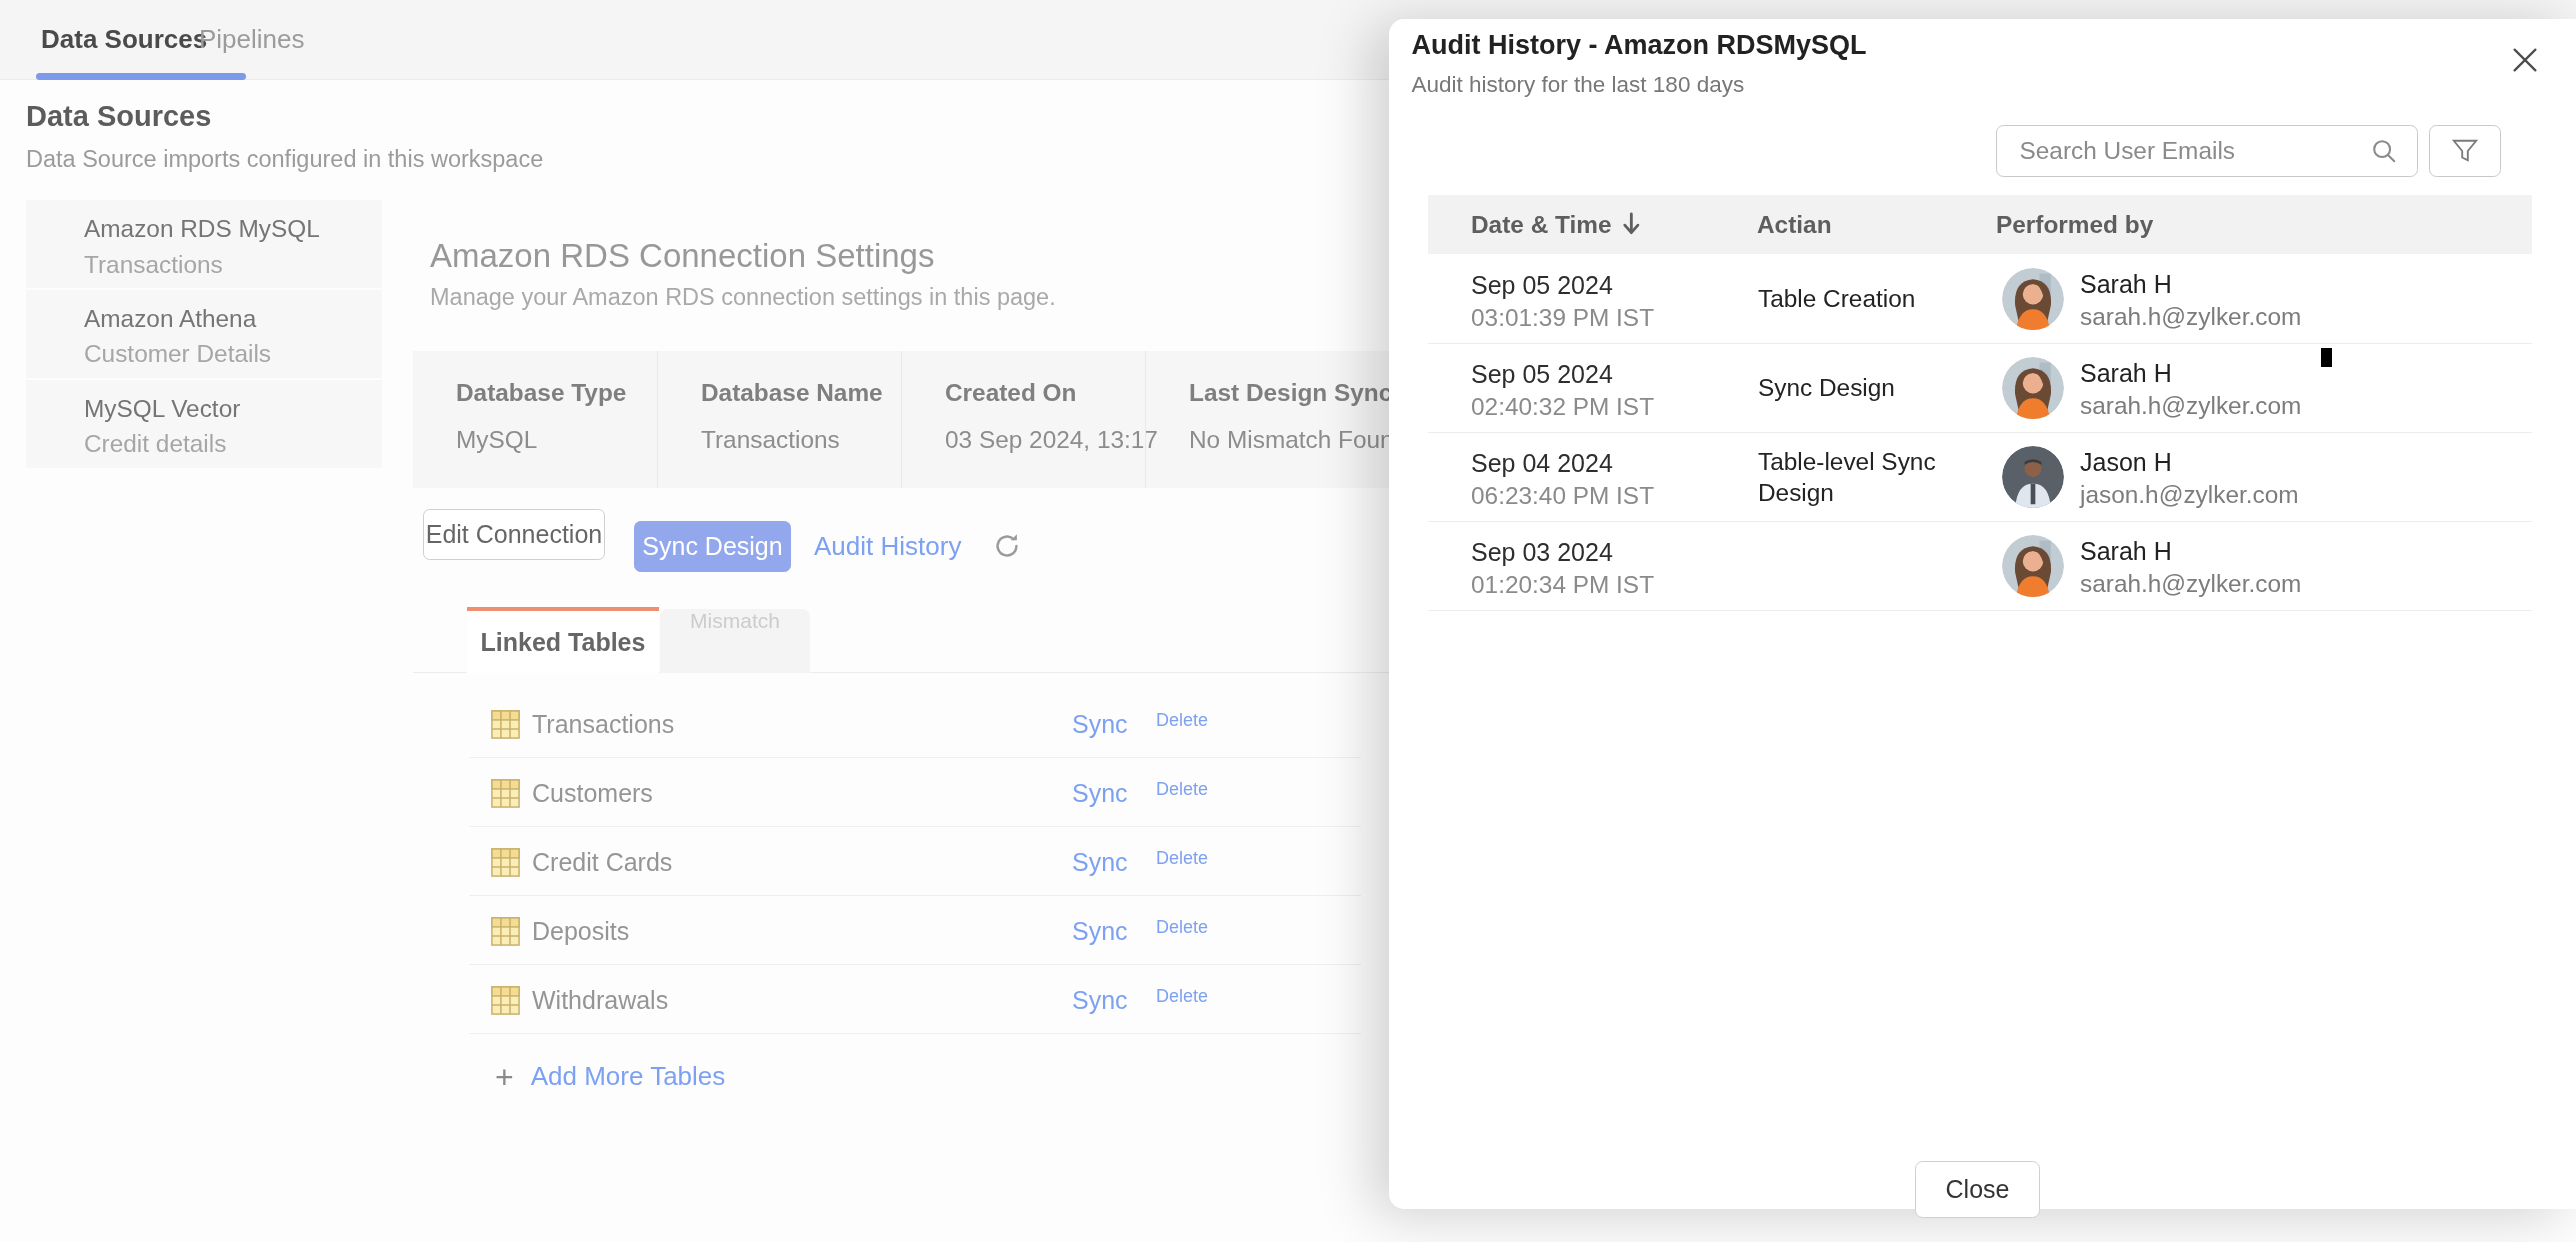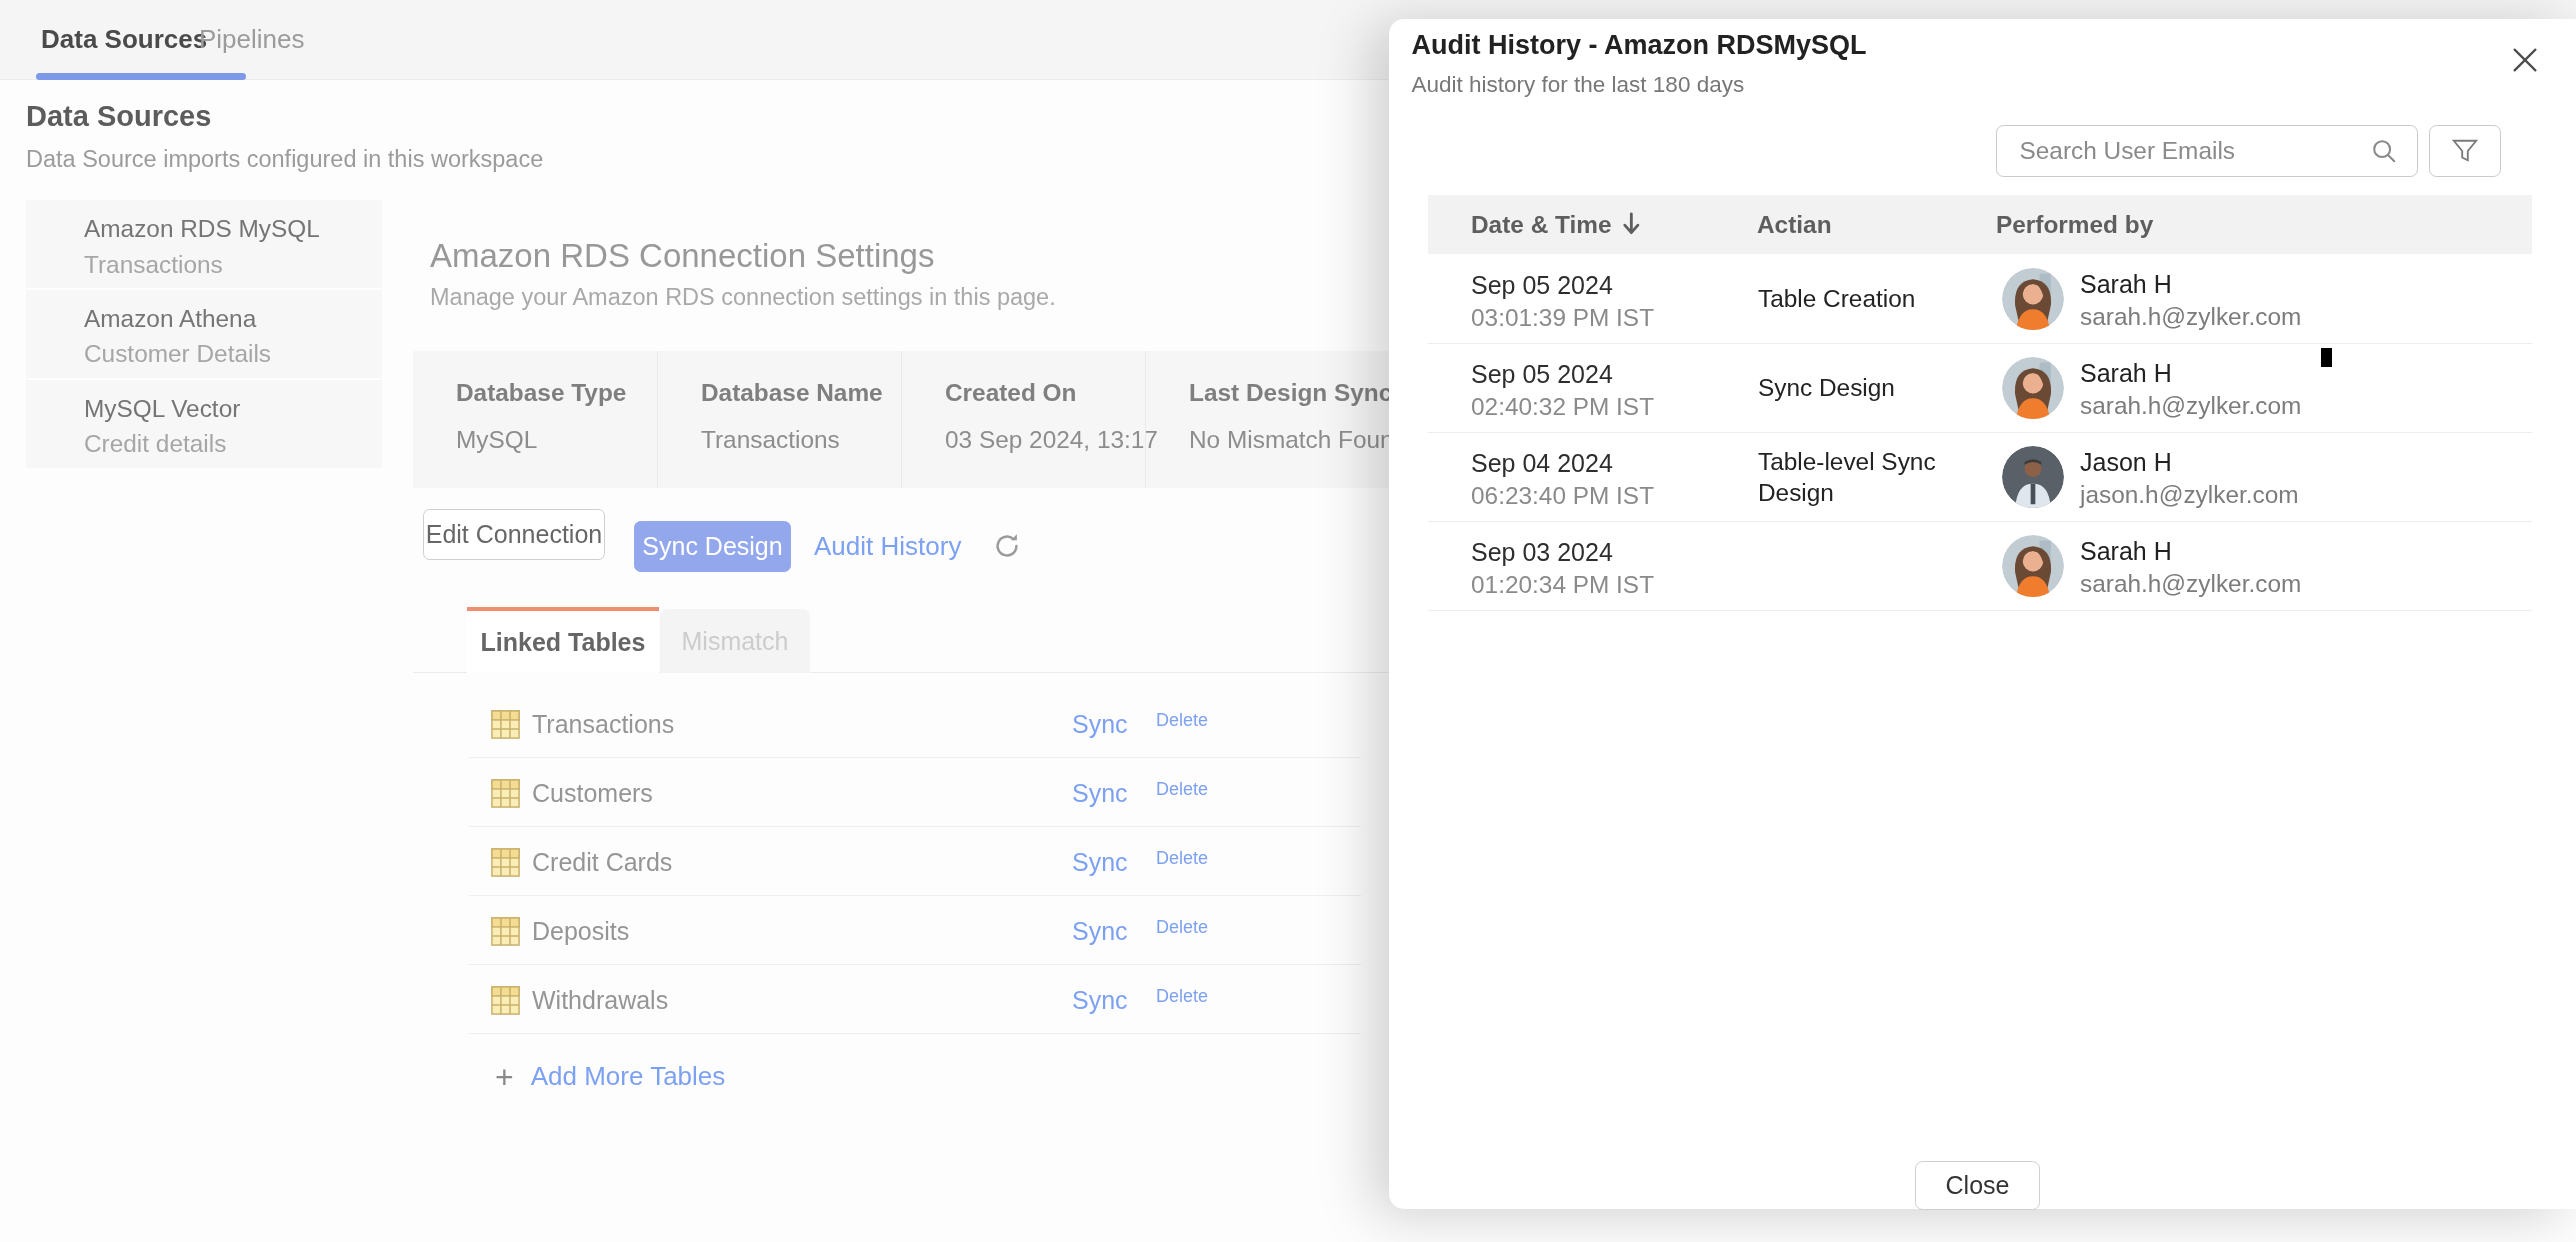--- a/index.html
+++ b/index.html
@@ -43,21 +43,21 @@
   .sync-btn { left:634px; top:521px; width:157px; height:51px; }
   .audit-link { left:814px; top:531px; font-size:26px; }
   .refresh-ic { left:991px; top:530px; width:32px; height:32px; cursor:pointer; }
 
   
   .lt-tabline { left:413px; top:672px; width:976px; height:0.9px; background:#ececec; }
   .lt-tab-active { left:467px; top:607px; width:192px; height:66px; background:#fff; border-top:4.7px solid #ee8f72;
                    display:flex; align-items:center; justify-content:center; font-size:25px; font-weight:bold; color:#666;
                    position:absolute; z-index:2; cursor:pointer; }
   .lt-tab-inactive { left:660px; top:609px; width:150px; height:64px; background:#f4f4f5; border-radius:7.5px 7.5px 0 0;
-                     display:flex; align-items:center; justify-content:center; font-size:25px; color:#cccccc;
+                     display:flex; align-items:flex-start; justify-content:center; font-size:21px; color:#cccccc;
                      position:absolute; cursor:pointer; }
 
   
   .tables-list { left:469px; top:689px; width:892px; }
   .trow { position:relative; height:69px; border-bottom:0.9px solid #efefef; }
   .trow .gicon { position:absolute; left:21.6px; top:20.7px; }
   .trow .tname { position:absolute; left:63px; top:20.7px; font-size:25px; color:#959595; }
   .trow .sync { position:absolute; left:603px; top:20.7px; font-size:25px; }
   .trow .del { position:absolute; left:687px; top:20.7px; font-size:18px; }
   .add-more { left:495px; top:1061px; display:flex; align-items:center; gap:17px; cursor:pointer; }
@@ -90,21 +90,21 @@
   .arow .time { position:absolute; left:43px; top:49px; font-size:24.4px; color:#8a8a8a; }
   .arow .action { position:absolute; left:330px; top:0; width:221px; height:89px; font-size:24.4px; color:#232323;
                   display:flex; align-items:center; line-height:1.25; }
   .arow .avatar { position:absolute; left:574px; top:13px; width:62px; height:62px; border-radius:50%; overflow:hidden; }
   .arow .pname { position:absolute; left:652px; top:15px; font-size:25px; color:#222; }
   .arow .pemail { position:absolute; left:652px; top:48px; font-size:24.4px; color:#7c7c7c; }
   .arow:not([data-variant="jason"]) .av-jason { display:none; }
 
   .artifact { left:932px; top:329px; width:11.3px; height:19px; background:#000; z-index:11; }
 
-  .close-btn { left:526px; top:1142px; width:125px; height:49px; background:#fff; border:0.9px solid #cfcfcf;
+  .close-btn { left:526px; top:1142px; width:125px; height:57px; background:#fff; border:0.9px solid #cfcfcf;
                border-radius:7.5px; font-size:25px; color:#333; }
   svg { display:block; }
 </style>
 </head>
 <body>
 
 <div class="abs topbar"></div>
 <div class="abs top-tab active" style="left:41px;">Data Sources</div>
 <div class="abs top-tab inactive" style="left:199px;">Pipelines</div>
 <div class="abs tab-underline"></div>

